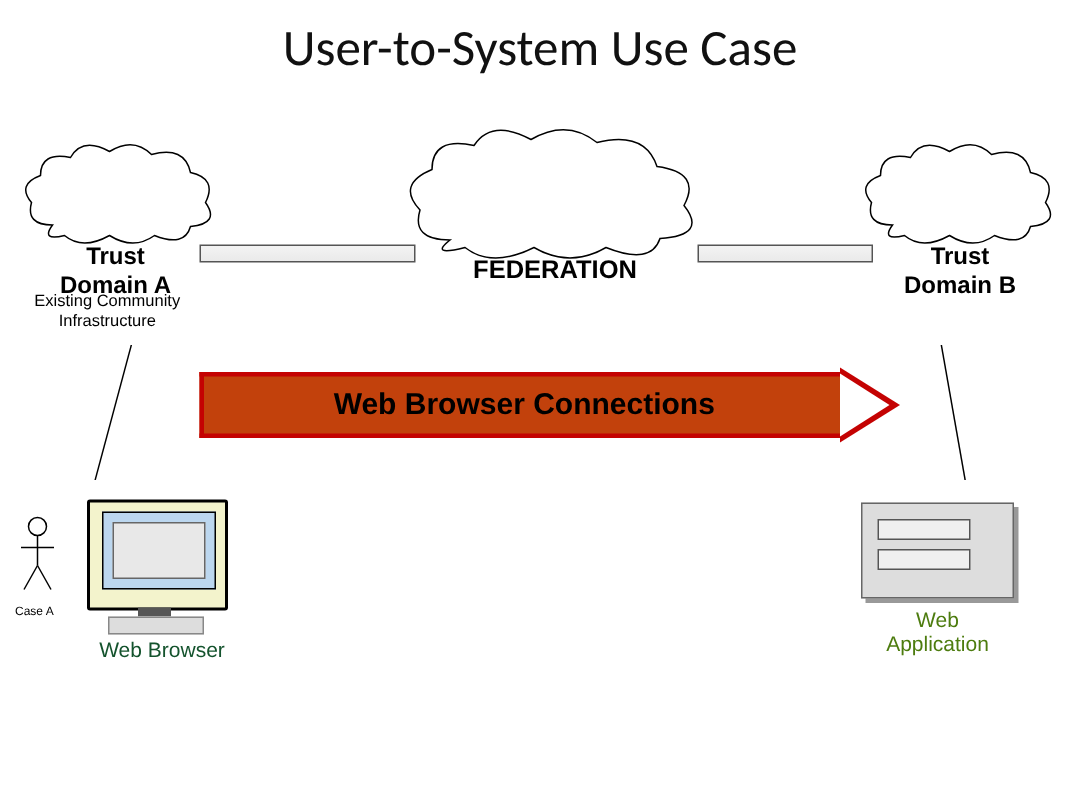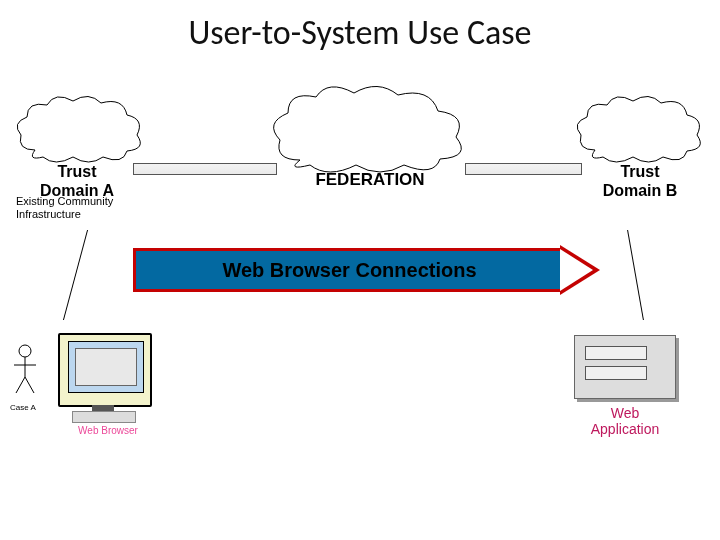--- a/index.html
+++ b/index.html
@@ -32,21 +32,21 @@
     position: absolute;
     text-align: center;
     font-size: 16px;
     font-weight: bold;
     font-family: Arial, sans-serif;
     color: #000;
     line-height: 1.2;
   }
   #cloud-a { left: 15px; top: 95px; }
   #label-a { left: 22px; top: 162px; width: 110px; }
-  #infra   { position:absolute; left: 16px; top: 195px; width: 135px; font-size: 11px; text-align:left; color:#000; line-height:1.15;}
+  #infra   { position:absolute; left: 4px; top: 195px; width: 135px; font-size: 11px; text-align:center; color:#000; line-height:1.15;}
   #cloud-f { left: 270px; top: 85px; }
   #label-f { left: 290px; top: 170px; width: 160px; font-size:17px; }
   #cloud-b { left: 575px; top: 95px; }
   #label-b { left: 590px; top: 162px; width: 100px; }
 
   .pipe {
     position: absolute;
     height: 10px;
     background: linear-gradient(#f3f3f3,#eaeaea);
     border: 1px solid #555;
@@ -63,21 +63,21 @@
     height: 44px;
   }
   .arrow-body {
     position: absolute;
     left: 0;
     top: 0;
     width: 430px;
     height: 44px;
     border: 3px solid #c40202;
     box-sizing: border-box;
-    background: #0369a1;
+    background: #c2410c;
     display: flex;
     align-items: center;
     justify-content: center;
     font-weight: bold;
     font-size: 20px;
     font-family: Arial, sans-serif;
     color: #000;
     padding: 1px 6px;
     border-right: none;
   }
@@ -142,22 +142,22 @@
     background:#e8e8e8;
     border:1px solid #666;
   }
   .stand { position:absolute; left:82px; top:80px; width:22px; height:6px; background:#555; }
   .base  { position:absolute; left:62px; top:86px; width:62px; height:10px; background:#ddd; border:1px solid #888; }
   .browser-label {
     position:absolute;
     left: 48px; top: 100px;
     width: 100px;
     text-align:center;
-    font-size: 10px;
-    color:#ec4899;
+    font-size: 14px;
+    color:#14532d;
   }
 
   
   .server-area { position:absolute; left: 570px; top: 335px; width:150px; height:140px; }
   .server-box {
     position:absolute;
     left: 4px; top: 0;
     width: 100px; height: 62px;
     background:#ddd;
     border:1px solid #666;
@@ -172,21 +172,21 @@
   }
   #slot1{ top:10px; }
   #slot2{ top:30px; }
   .app-label {
     position:absolute;
     left: 0; top: 70px;
     width: 110px;
     text-align:center;
     font-size: 14px;
     line-height:1.15;
-    color:#be185d;
+    color:#4d7c0f;
   }
 </style>
 </head>
 <body>
 
 <div class="title">User-to-System Use Case</div>
 
 <svg id="cloud-a" class="cloud" width="130" height="70" viewBox="0 0 130 70">
   <path d="M20 55 Q2 55 6 40 Q-4 28 12 22 Q12 6 32 10 Q40 -4 58 6 Q74 -4 86 8 Q108 2 112 20 Q130 24 122 40 Q132 54 112 56 Q108 70 88 62 Q74 72 58 62 Q40 72 28 62 Q12 66 20 55 Z"></path>
 </svg>

